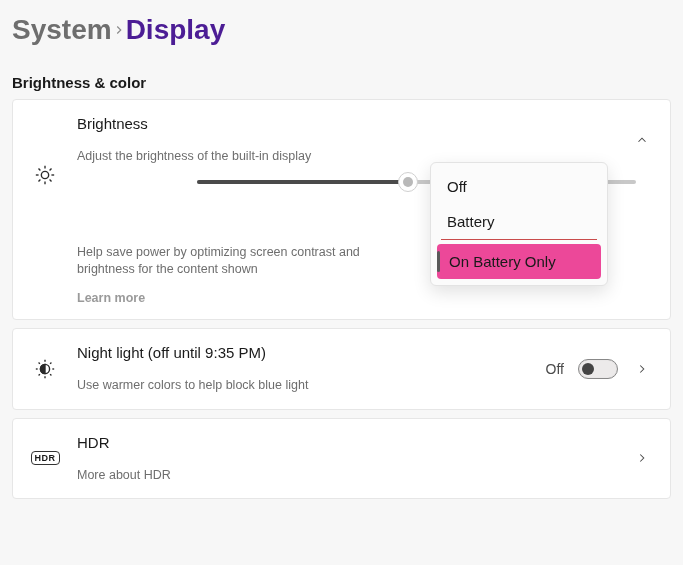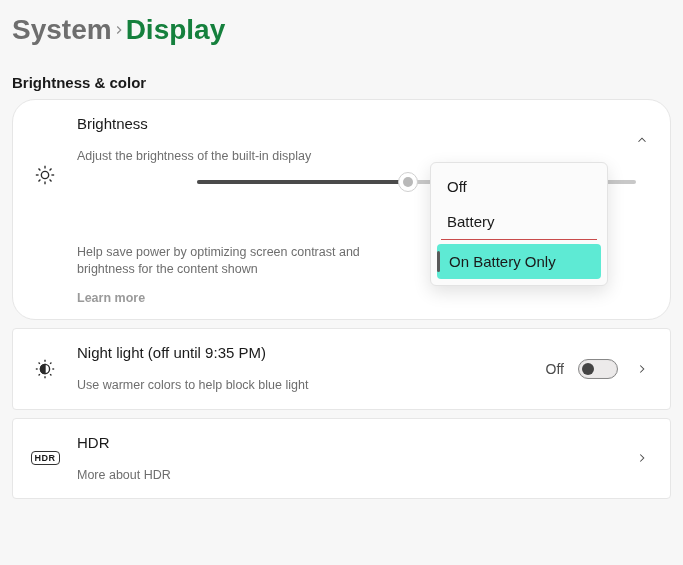--- a/index.html
+++ b/index.html
@@ -24,21 +24,21 @@
   .breadcrumb .parent {
     color: #6e6e6e;
     font-weight: 600;
     cursor: pointer;
   }
   .breadcrumb .sep {
     color: #8a8a8a;
     font-size: 20px;
   }
   .breadcrumb .current {
-    color: #15803d;
+    color: #4c1d95;
     font-weight: 600;
   }
 
   .section-title {
     font-size: 15px;
     font-weight: 700;
     padding: 22px 12px 8px 12px;
   }
 
   .cards {
@@ -190,21 +190,21 @@
     z-index: 10;
   }
   .flyout .opt {
     font-size: 15px;
     padding: 9px 10px;
     border-radius: 4px;
     cursor: pointer;
     position: relative;
   }
   .flyout .opt.sel {
-    background: #5eead4;
+    background: #ec4899;
   }
   .flyout .opt.sel::before {
     content: "";
     position: absolute;
     left: 0; top: 7px; bottom: 7px;
     width: 3px;
     background: #5a5a5a;
     border-radius: 2px;
   }
   .flyout .opt.sel { padding-left: 12px; }
@@ -234,21 +234,21 @@
         <polyline points="9 6 15 12 9 18"></polyline>
       </svg>
   </span>
   <span class="current">Display</span>
 </div>
 
 <div class="section-title">Brightness &amp; color</div>
 
 <div class="cards">
 
-  <div class="card" style="position:relative;border-radius:23px;">
+  <div class="card" style="position:relative;">
 
     <div class="row" style="padding-bottom:4px;">
       <div class="icon-slot" style="align-self:flex-end; margin-bottom:-20px;">
         <svg width="22" height="22" viewBox="0 0 24 24" fill="none" stroke="#2b2b2b" stroke-width="1.5">
           <circle cx="12" cy="12" r="4"></circle>
           <line x1="12" y1="2" x2="12" y2="5"></line>
           <line x1="12" y1="19" x2="12" y2="22"></line>
           <line x1="2" y1="12" x2="5" y2="12"></line>
           <line x1="19" y1="12" x2="22" y2="12"></line>
           <line x1="4.9" y1="4.9" x2="7" y2="7"></line>

